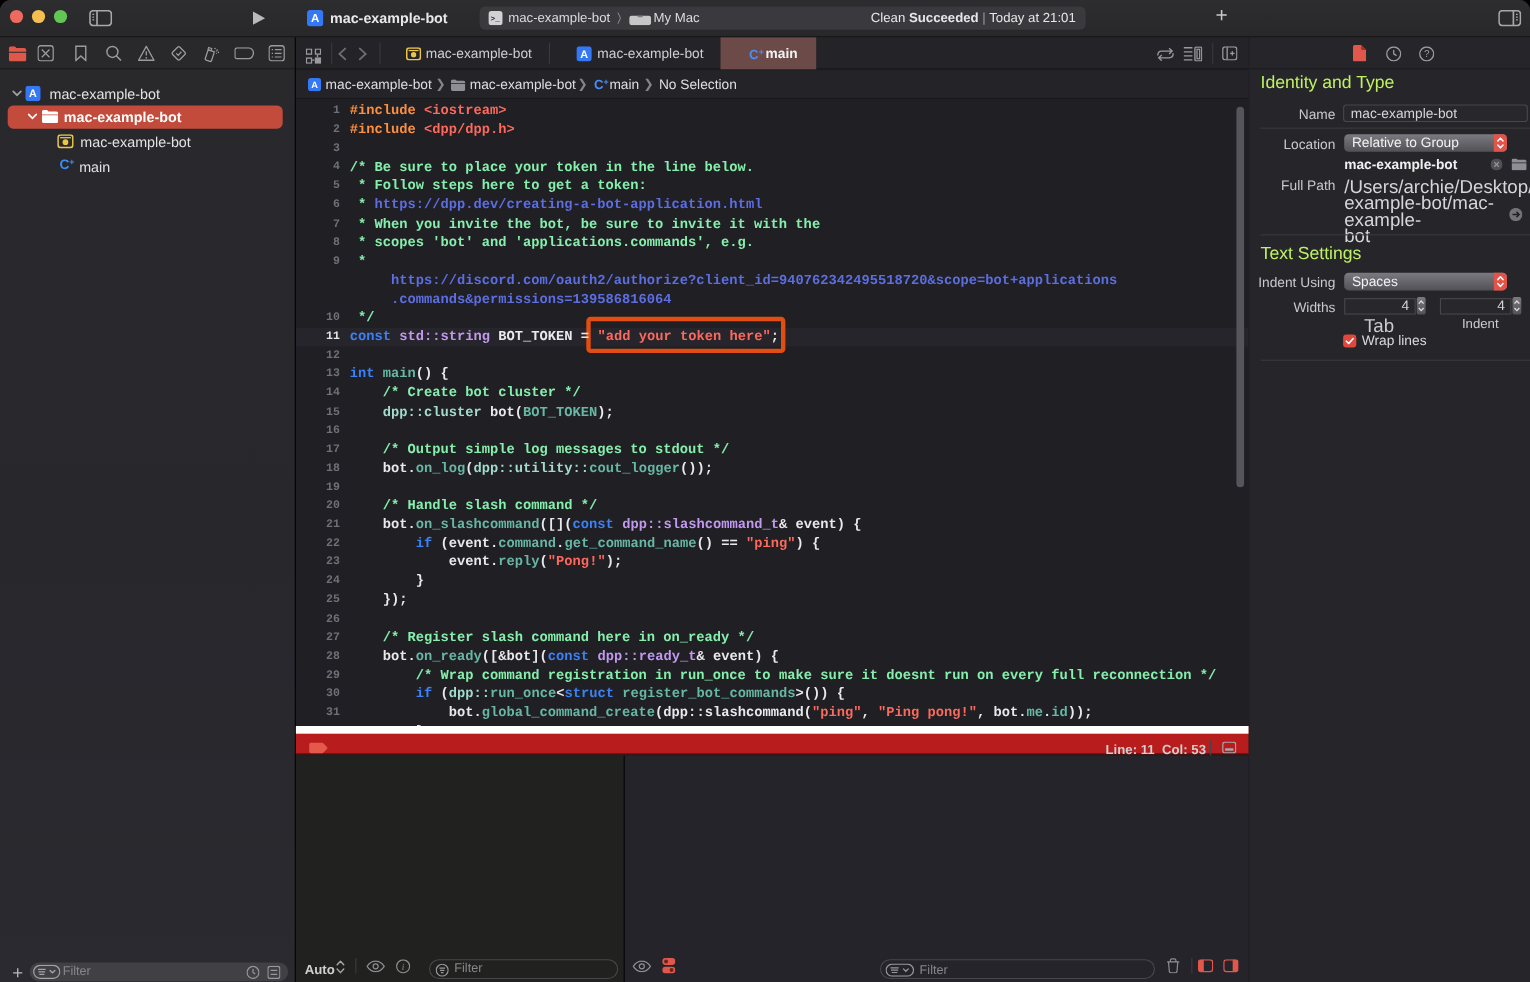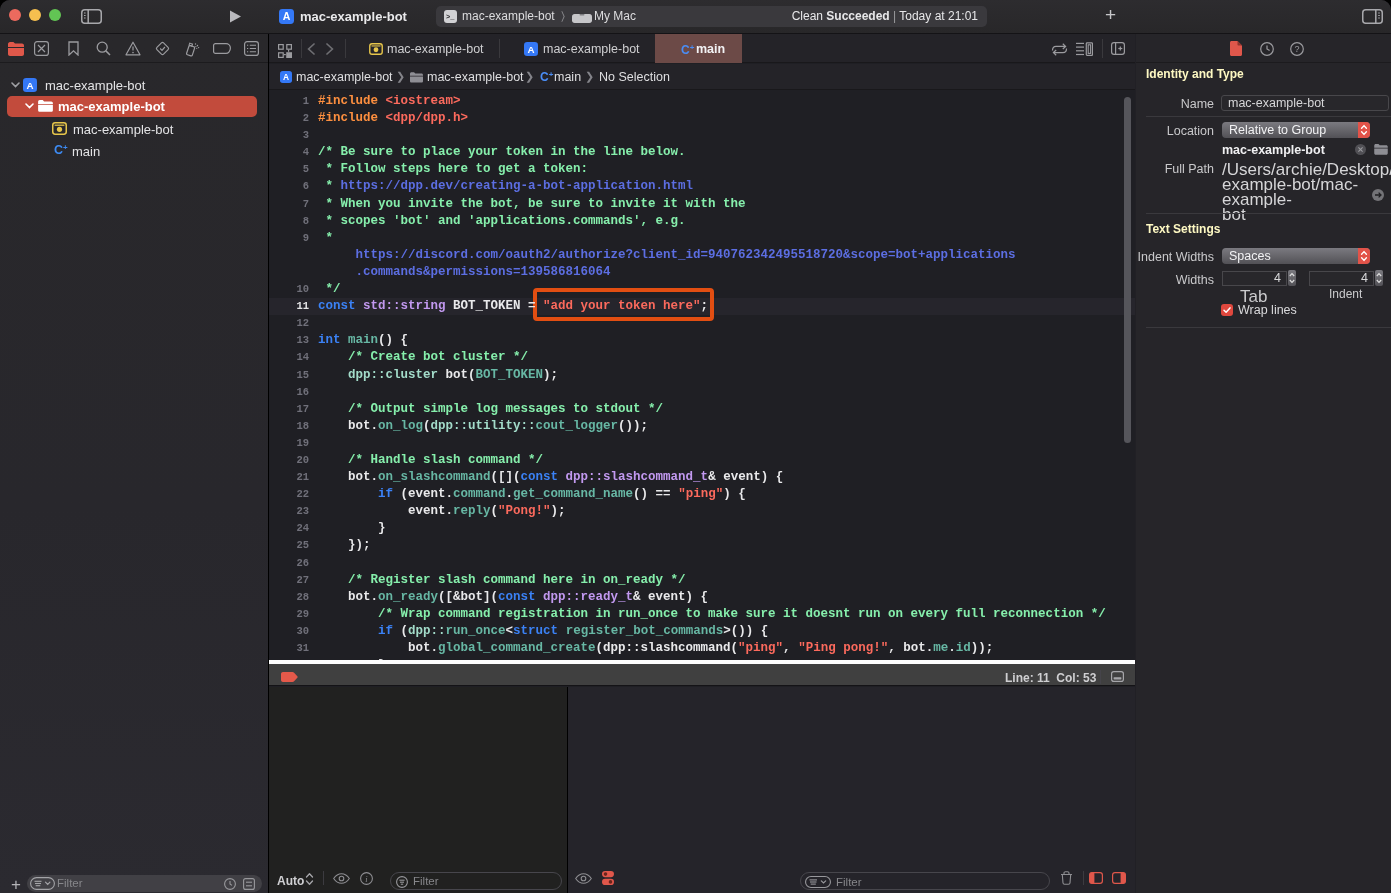--- a/index.html
+++ b/index.html
@@ -12,40 +12,40 @@
 
 #sidebar{position:absolute;left:0;top:34px;width:269px;bottom:0;background:linear-gradient(#29282b,#28272c 55%,#2b2a30);border-right:1px solid #000}
 #sideicons{position:absolute;left:0;top:0;width:268px;height:29px;border-bottom:1px solid #1c1b1e}
 .trow{position:absolute;left:0;width:268px;height:22px;font-size:13px;color:#e3e3e5;display:flex;align-items:center}
 
 #editor{position:absolute;left:269px;top:34px;width:866px;bottom:0;background:#1f1f24}
 #tabbar{position:absolute;left:0;top:0;width:866px;height:29px;background:#242328;border-bottom:1px solid #19181b}
 .tabdiv{position:absolute;top:5px;width:1px;height:19px;background:#3a393d}
 #crumbs{position:absolute;left:0;top:30px;width:866px;height:26px;background:#242328;border-bottom:1px solid #19181b;display:flex;align-items:center;font-size:12.5px;color:#dfdfe1}
 #code{position:absolute;left:0;top:57px;width:866px;height:569px;overflow:hidden}
-#dbgbar{position:absolute;left:0;top:626px;width:866px;height:26px;background:#404040;border-top:4px solid #ffffff;border-bottom:1px solid #141316}
+#dbgbar{position:absolute;left:0;top:626px;width:866px;height:26px;background:#b91c1c;border-top:7px solid #ffffff;border-bottom:1px solid #141316}
 #dbgarea{position:absolute;left:0;top:653px;width:866px;bottom:0}
 #dbgL{position:absolute;left:0;top:0;width:298px;height:100%;background:#212120}
 #dbgR{position:absolute;left:299px;top:0;right:0;height:100%;background:#25242a}
 pre{font-family:"Liberation Mono",monospace;font-size:12.5px;line-height:17.1px}
 #lnums{position:absolute;left:0;top:2px;width:40px;text-align:right;color:#70707a;font-size:10.5px;font-weight:600}
 #src{position:absolute;left:49px;top:2px;color:#e9e9eb;font-weight:600}
 .k{color:#3b82f6;font-weight:700}
 .s{color:#fc6a5d}
 .c{color:#86efac;font-weight:700}
 .u{color:#5c6ee2;font-weight:700}
 .t{color:#67b7a4}
 .m{color:#a3dcca}
 .p{color:#c299f0}
 .pp{color:#fd8f3f}
 
 #insp{position:absolute;left:1136px;top:34px;width:255px;bottom:0;background:#262529}
 #insptabs{position:absolute;left:0;top:0;width:255px;height:29px;border-bottom:1px solid #1c1b1e}
 .ilabel{position:absolute;font-size:12.5px;color:#c9c9cb;text-align:right;width:78px}
-.hdr{position:absolute;left:10px;font-size:12px;font-weight:700;color:#fef9c3}
+.hdr{position:absolute;left:10px;font-size:16px;font-weight:400;color:#bef264}
 .dropdown{position:absolute;left:86px;width:148px;height:16px;border-radius:4px;background:linear-gradient(#7b7a80,#525156);font-size:12.5px;color:#f2f2f4;line-height:16px;padding-left:7px}
 .stepper{position:absolute;right:0;top:0;width:12px;height:16px;border-radius:0 4px 4px 0;background:#e25349}
 .sepline{position:absolute;left:10px;right:0;height:1px;background:#3a393d}
 svg{display:block}
 .icon{position:absolute}
 </style></head>
 <body>
 <div id="win">
 
 <div id="toolbar">
@@ -473,21 +473,21 @@
           <path d="M0 5.2 L16 5.2 L16 11 C16 12 15.2 12.8 14.2 12.8 L1.8 12.8 C.8 12.8 0 12 0 11 Z" fill="#8e8e94"></path>
         </svg>
     <div class="ilabel" style="top:128px">Full Path</div>
     <div class="abs" style="left:86px;top:128px;width:160px;font-size:17px;line-height:15.1px;color:#d6d6d8">/Users/archie/Desktop/mac-<br>example-bot/mac-example-<br>bot</div>
     <svg class="icon" style="left:236px;top:155px" width="12" height="12" viewBox="0 0 12 12">
           <circle cx="6" cy="6" r="6" fill="#737377"></circle>
           <path d="M3 6 L9 6 M6.6 3.6 L9 6 L6.6 8.4" fill="none" stroke="#1f1f22" stroke-width="1.3"></path>
         </svg>
     <div class="sepline" style="top:179px"></div>
     <div class="hdr" style="top:188px">Text Settings</div>
-    <div class="ilabel" style="top:216px">Indent Widths</div>
+    <div class="ilabel" style="top:216px">Indent Using</div>
     <div class="dropdown" style="top:214px">Spaces<div class="stepper">
             <svg width="12" height="16" viewBox="0 0 12 16">
               <path d="M3.6 6.2 L6 3.6 L8.4 6.2" fill="none" stroke="#fff" stroke-width="1.4" stroke-linecap="round" stroke-linejoin="round"></path>
               <path d="M3.6 9.8 L6 12.4 L8.4 9.8" fill="none" stroke="#fff" stroke-width="1.4" stroke-linecap="round" stroke-linejoin="round"></path>
             </svg>
           </div></div>
     <div class="ilabel" style="top:239px">Widths</div>
     <div class="abs" style="left:86px;top:237px;width:65px;height:15px;background:#28272b;border:1px solid #48474b;font-size:12.5px;color:#d6d6d8;line-height:13px;text-align:right;padding-right:5px">4</div>
     <div class="abs" style="left:152px;top:236px;width:8px;height:16px;border-radius:2px;background:linear-gradient(#7b7a80,#525156)">
           <svg width="8" height="16" viewBox="0 0 8 16">

